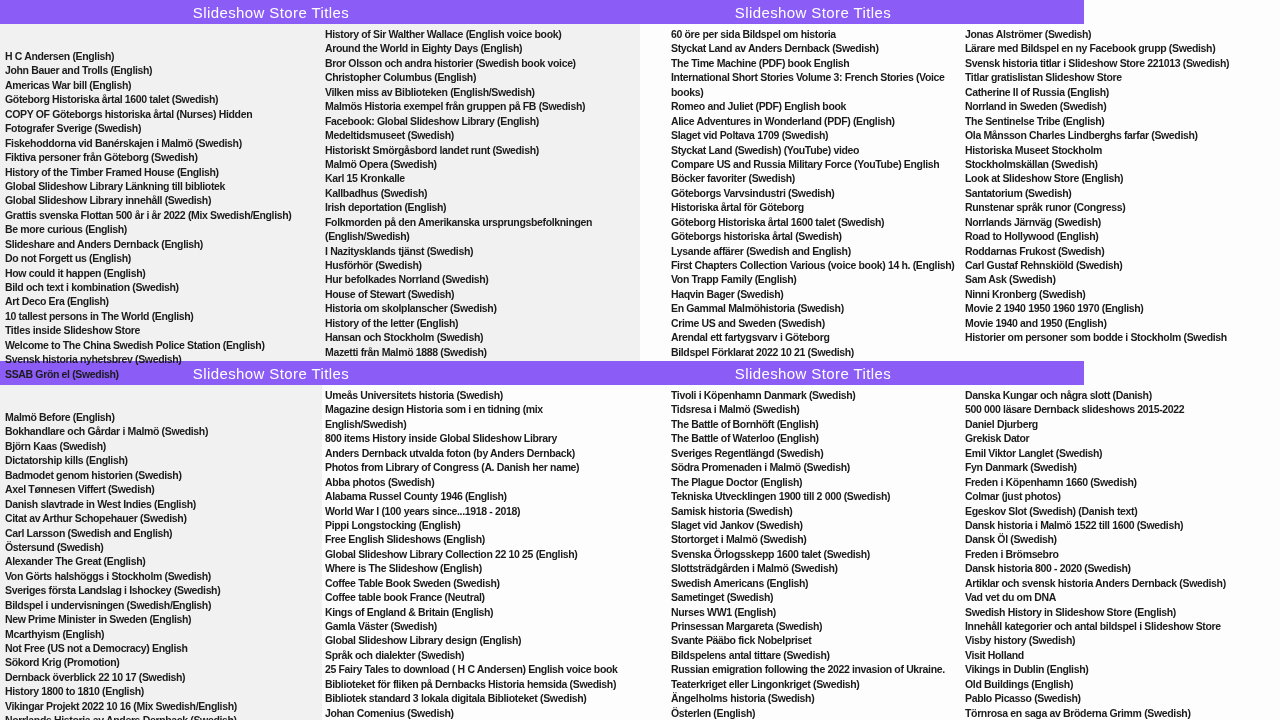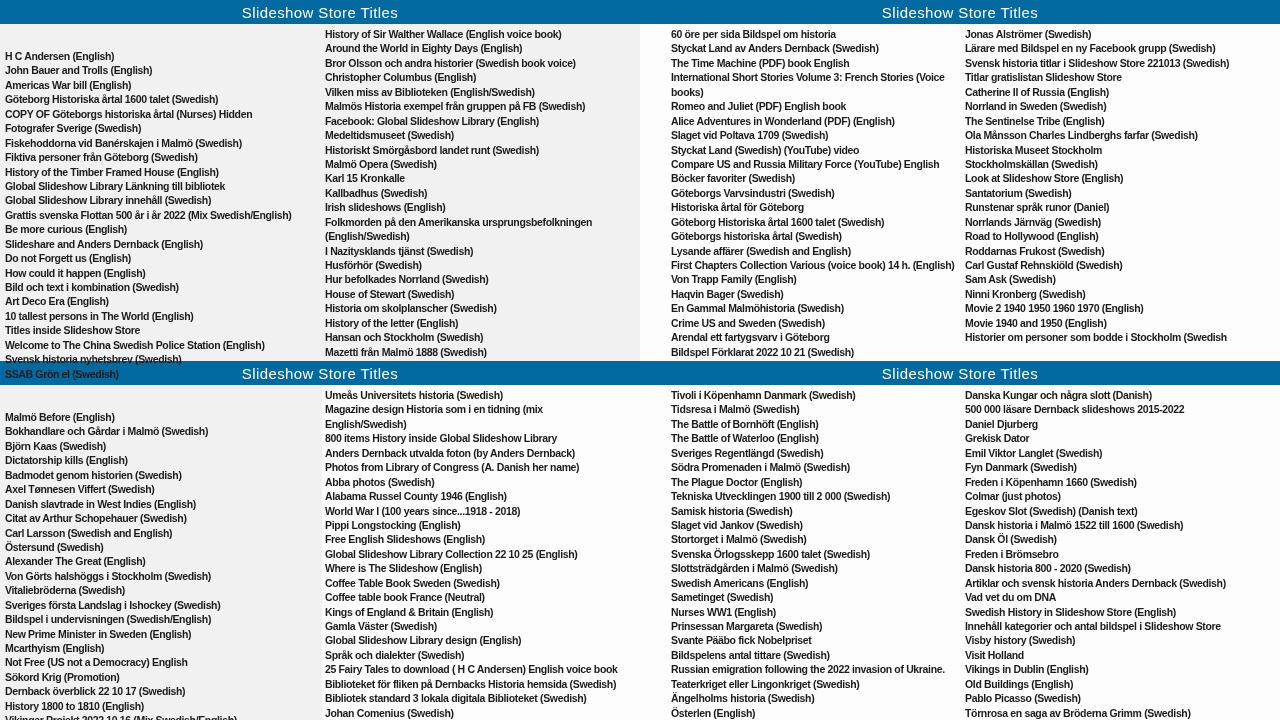--- a/index.html
+++ b/index.html
@@ -4,21 +4,21 @@
 <style>
   html,body{margin:0;padding:0;background:#ffffff;}
   .canvas{
     position:relative;width:1280px;height:720px;overflow:hidden;
     background:#fdfdfd;font-family:"Liberation Sans",sans-serif;
   }
   .panel{position:absolute;background:#f1f1f1;}
   .panel.top-left{left:0;top:24px;width:640px;height:337px;}
   .panel.bottom-left{left:0;top:385px;width:322px;height:335px;}
   .bar{
-    position:absolute;left:0;width:1280px;height:24px;background:#0369a1;
+    position:absolute;left:0;width:1084px;height:24px;background:#8b5cf6;
     display:flex;
   }
   .bar.top{top:0;}
   .bar.middle{top:361px;}
   .bar-half{
     width:640px;height:24px;display:flex;align-items:center;justify-content:center;
     color:#ffffff;font-size:15px;font-weight:400;letter-spacing:0.4px;
   }
   .col{
     position:absolute;width:316px;
@@ -84,21 +84,21 @@
       <div class="row">Bror Olsson och andra historier (Swedish book voice)</div>
       <div class="row">Christopher Columbus (English)</div>
       <div class="row">Vilken miss av Biblioteken (English/Swedish)</div>
       <div class="row">Malmös Historia exempel från gruppen på FB (Swedish)</div>
       <div class="row">Facebook: Global Slideshow Library (English)</div>
       <div class="row">Medeltidsmuseet (Swedish)</div>
       <div class="row">Historiskt Smörgåsbord landet runt (Swedish)</div>
       <div class="row">Malmö Opera (Swedish)</div>
       <div class="row">Karl 15 Kronkalle</div>
       <div class="row">Kallbadhus (Swedish)</div>
-      <div class="row">Irish slideshows (English)</div>
+      <div class="row">Irish deportation (English)</div>
       <div class="row">Folkmorden på den Amerikanska ursprungsbefolkningen</div>
       <div class="row">(English/Swedish)</div>
       <div class="row">I Nazitysklands tjänst (Swedish)</div>
       <div class="row">Husförhör (Swedish)</div>
       <div class="row">Hur befolkades Norrland (Swedish)</div>
       <div class="row">House of Stewart (Swedish)</div>
       <div class="row">Historia om skolplanscher (Swedish)</div>
       <div class="row">History of the letter (English)</div>
       <div class="row">Hansan och Stockholm (Swedish)</div>
       <div class="row">Mazetti från Malmö 1888 (Swedish)</div>
@@ -134,21 +134,21 @@
       <div class="row">Svensk historia titlar i Slideshow Store 221013 (Swedish)</div>
       <div class="row">Titlar gratislistan Slideshow Store</div>
       <div class="row">Catherine II of Russia (English)</div>
       <div class="row">Norrland in Sweden (Swedish)</div>
       <div class="row">The Sentinelse Tribe (English)</div>
       <div class="row">Ola Månsson Charles Lindberghs farfar (Swedish)</div>
       <div class="row">Historiska Museet Stockholm</div>
       <div class="row">Stockholmskällan (Swedish)</div>
       <div class="row">Look at Slideshow Store (English)</div>
       <div class="row">Santatorium (Swedish)</div>
-      <div class="row">Runstenar språk runor (Daniel)</div>
+      <div class="row">Runstenar språk runor (Congress)</div>
       <div class="row">Norrlands Järnväg (Swedish)</div>
       <div class="row">Road to Hollywood (English)</div>
       <div class="row">Roddarnas Frukost (Swedish)</div>
       <div class="row">Carl Gustaf Rehnskiöld (Swedish)</div>
       <div class="row">Sam Ask (Swedish)</div>
       <div class="row">Ninni Kronberg (Swedish)</div>
       <div class="row">Movie 2 1940 1950 1960 1970 (English)</div>
       <div class="row">Movie 1940 and 1950 (English)</div>
       <div class="row">Historier om personer som bodde i Stockholm (Swedish</div>
     </div>
@@ -159,21 +159,20 @@
       <div class="row">Björn Kaas (Swedish)</div>
       <div class="row">Dictatorship kills (English)</div>
       <div class="row">Badmodet genom historien (Swedish)</div>
       <div class="row">Axel Tønnesen Viffert (Swedish)</div>
       <div class="row">Danish slavtrade in West Indies (English)</div>
       <div class="row">Citat av Arthur Schopehauer (Swedish)</div>
       <div class="row">Carl Larsson (Swedish and English)</div>
       <div class="row">Östersund (Swedish)</div>
       <div class="row">Alexander The Great (English)</div>
       <div class="row">Von Görts halshöggs i Stockholm (Swedish)</div>
-      <div class="row">Vitaliebröderna (Swedish)</div>
       <div class="row">Sveriges första Landslag i Ishockey (Swedish)</div>
       <div class="row">Bildspel i undervisningen (Swedish/English)</div>
       <div class="row">New Prime Minister in Sweden (English)</div>
       <div class="row">Mcarthyism (English)</div>
       <div class="row">Not Free (US not a Democracy) English</div>
       <div class="row">Sökord Krig (Promotion)</div>
       <div class="row">Dernback överblick 22 10 17 (Swedish)</div>
       <div class="row">History 1800 to 1810 (English)</div>
       <div class="row">Vikingar Projekt 2022 10 16 (Mix Swedish/English)</div>
       <div class="row">Norrlands Historia av Anders Dernback (Swedish)</div>

